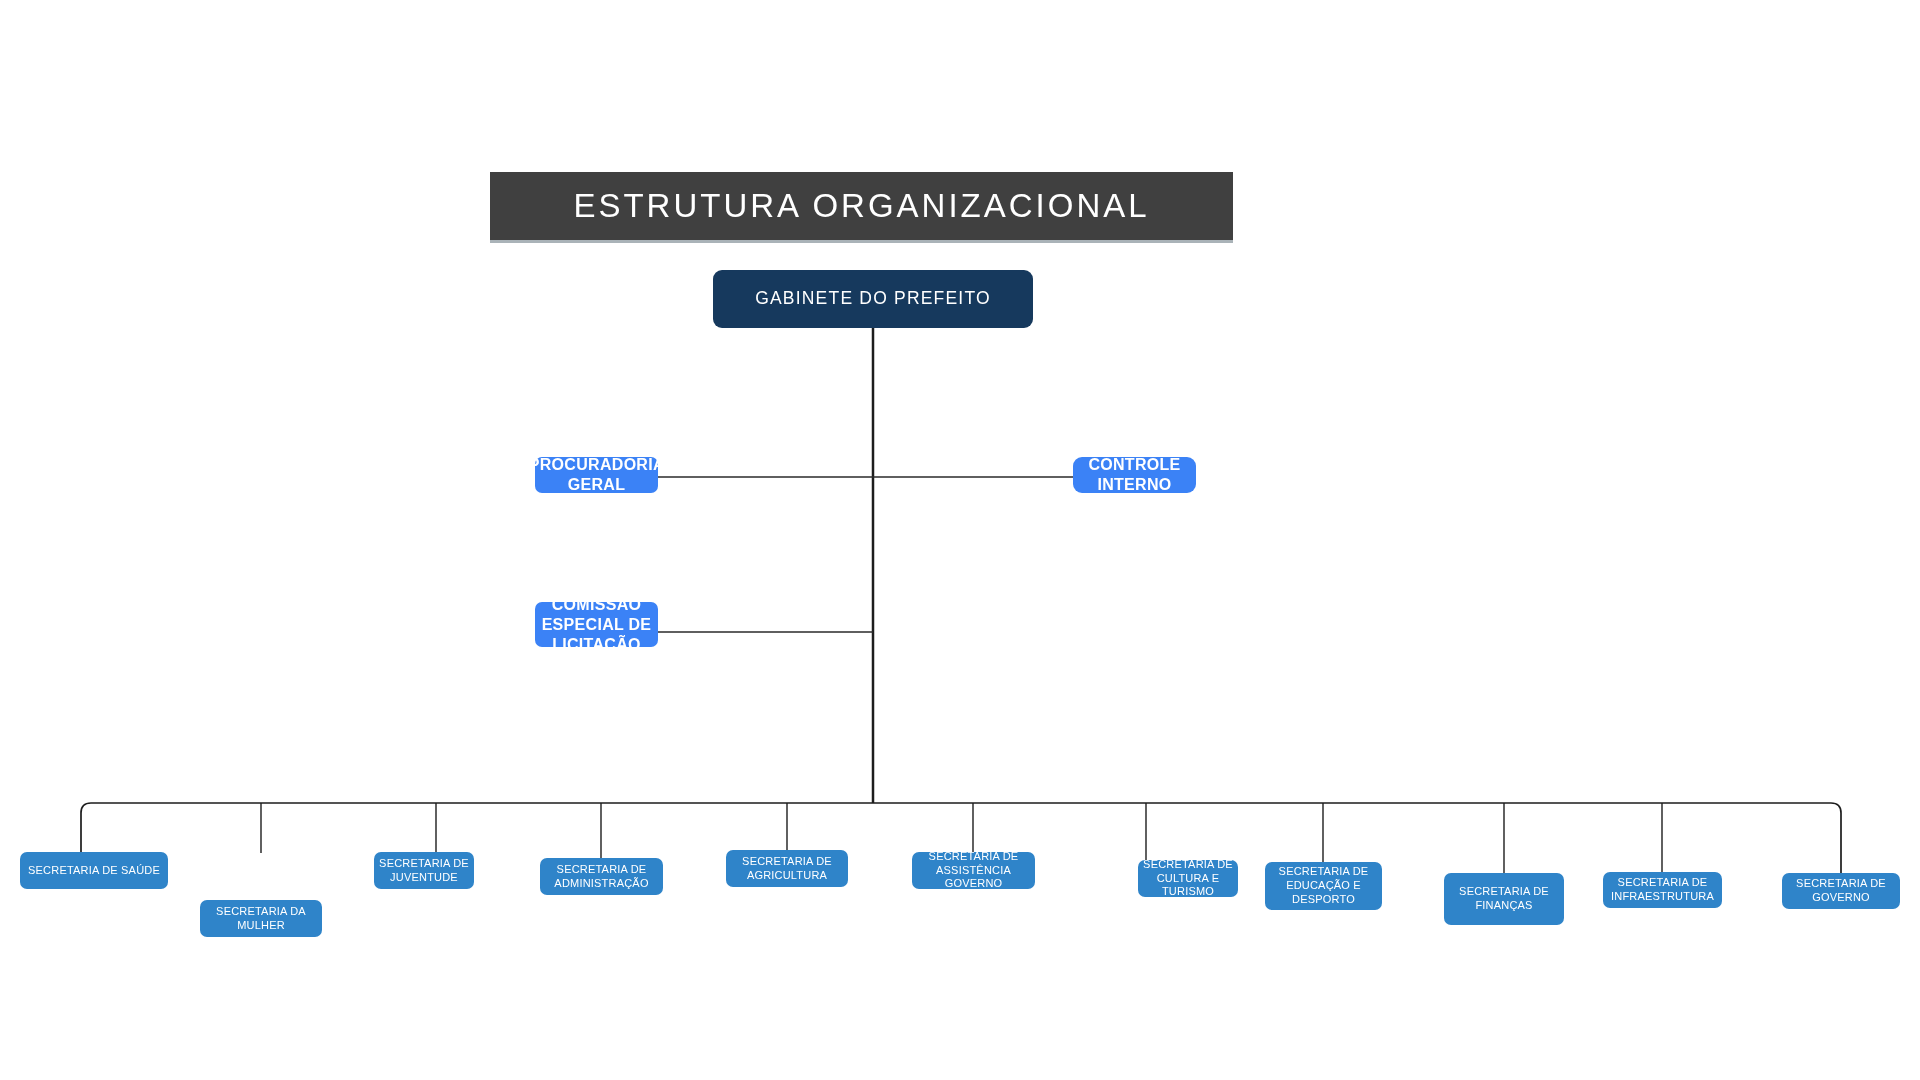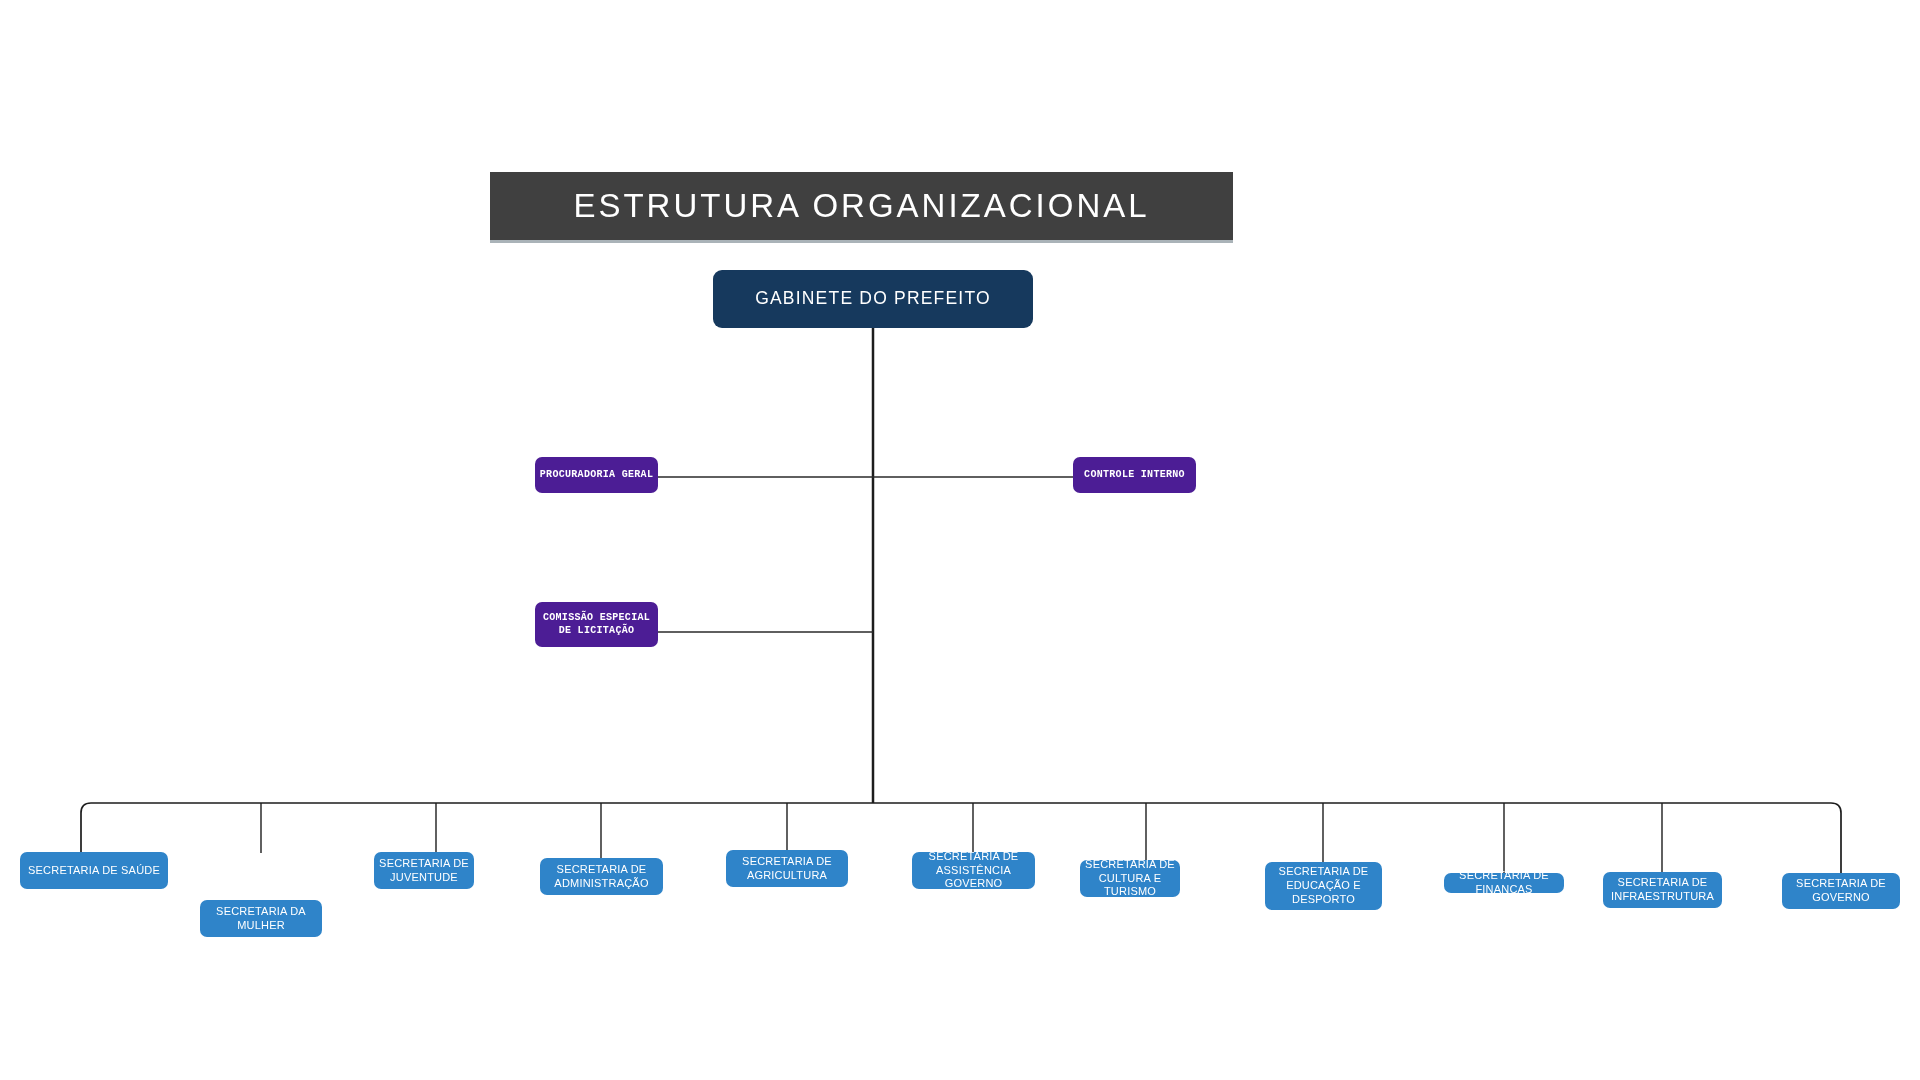--- a/index.html
+++ b/index.html
@@ -16,34 +16,34 @@
   .title-banner{
     position:absolute;z-index:1;display:flex;align-items:center;justify-content:center;
     left:490px;top:172px;width:743px;height:71px;background:#404040;
     border-bottom:3px solid #aab3b8;box-sizing:border-box;
     color:#ffffff;font-size:33px;letter-spacing:3px;font-weight:400;
   }
   .root-node{
     left:713px;top:270px;width:320px;height:58px;background:#16395d;border-radius:9px;
     font-size:17.5px;font-weight:400;letter-spacing:1.2px;
   }
-  .staff-node{background:#4c1d95;font-size:10px;font-weight:700;letter-spacing:.3px;font-family:Liberation Mono, monospace;}
+  .staff-node{background:#3b82f6;font-size:16px;font-weight:700;letter-spacing:.3px;}
   .n-procuradoria{left:535px;top:457px;width:123px;height:36px;}
-  .n-controle{left:1073px;top:457px;width:123px;height:36px;}
+  .n-controle{left:1073px;top:457px;width:123px;height:36px;border-radius:9px;}
   .n-comissao{left:535px;top:602px;width:123px;height:45px;}
   .sec-node{background:#2f84c9;font-size:11px;font-weight:400;letter-spacing:.2px;}
   .s0{left:20px;top:852px;width:148px;height:37px;}
   .s1{left:200px;top:853px;width:122px;height:37px;margin-top:47px;}
   .s2{left:374px;top:852px;width:100px;height:37px;}
   .s3{left:540px;top:858px;width:123px;height:37px;}
   .s4{left:726px;top:850px;width:122px;height:37px;}
   .s5{left:912px;top:852px;width:123px;height:37px;}
-  .s6{left:1080px;top:860px;width:100px;height:37px;padding:2px 2px;justify-content:center;}
+  .s6{left:1138px;top:860px;width:100px;height:37px;padding:2px 2px;justify-content:center;}
   .s7{left:1265px;top:862px;width:117px;height:48px;}
-  .s8{left:1444px;top:873px;width:120px;height:20px;}
+  .s8{left:1444px;top:873px;width:120px;height:52px;}
   .s9{left:1603px;top:872px;width:119px;height:36px;}
   .s10{left:1782px;top:873px;width:118px;height:36px;}
 </style>
 </head>
 <body>
 
 <div class="canvas">
 
   <svg class="lines" viewBox="0 0 1920 1080" xmlns="http://www.w3.org/2000/svg">
 

